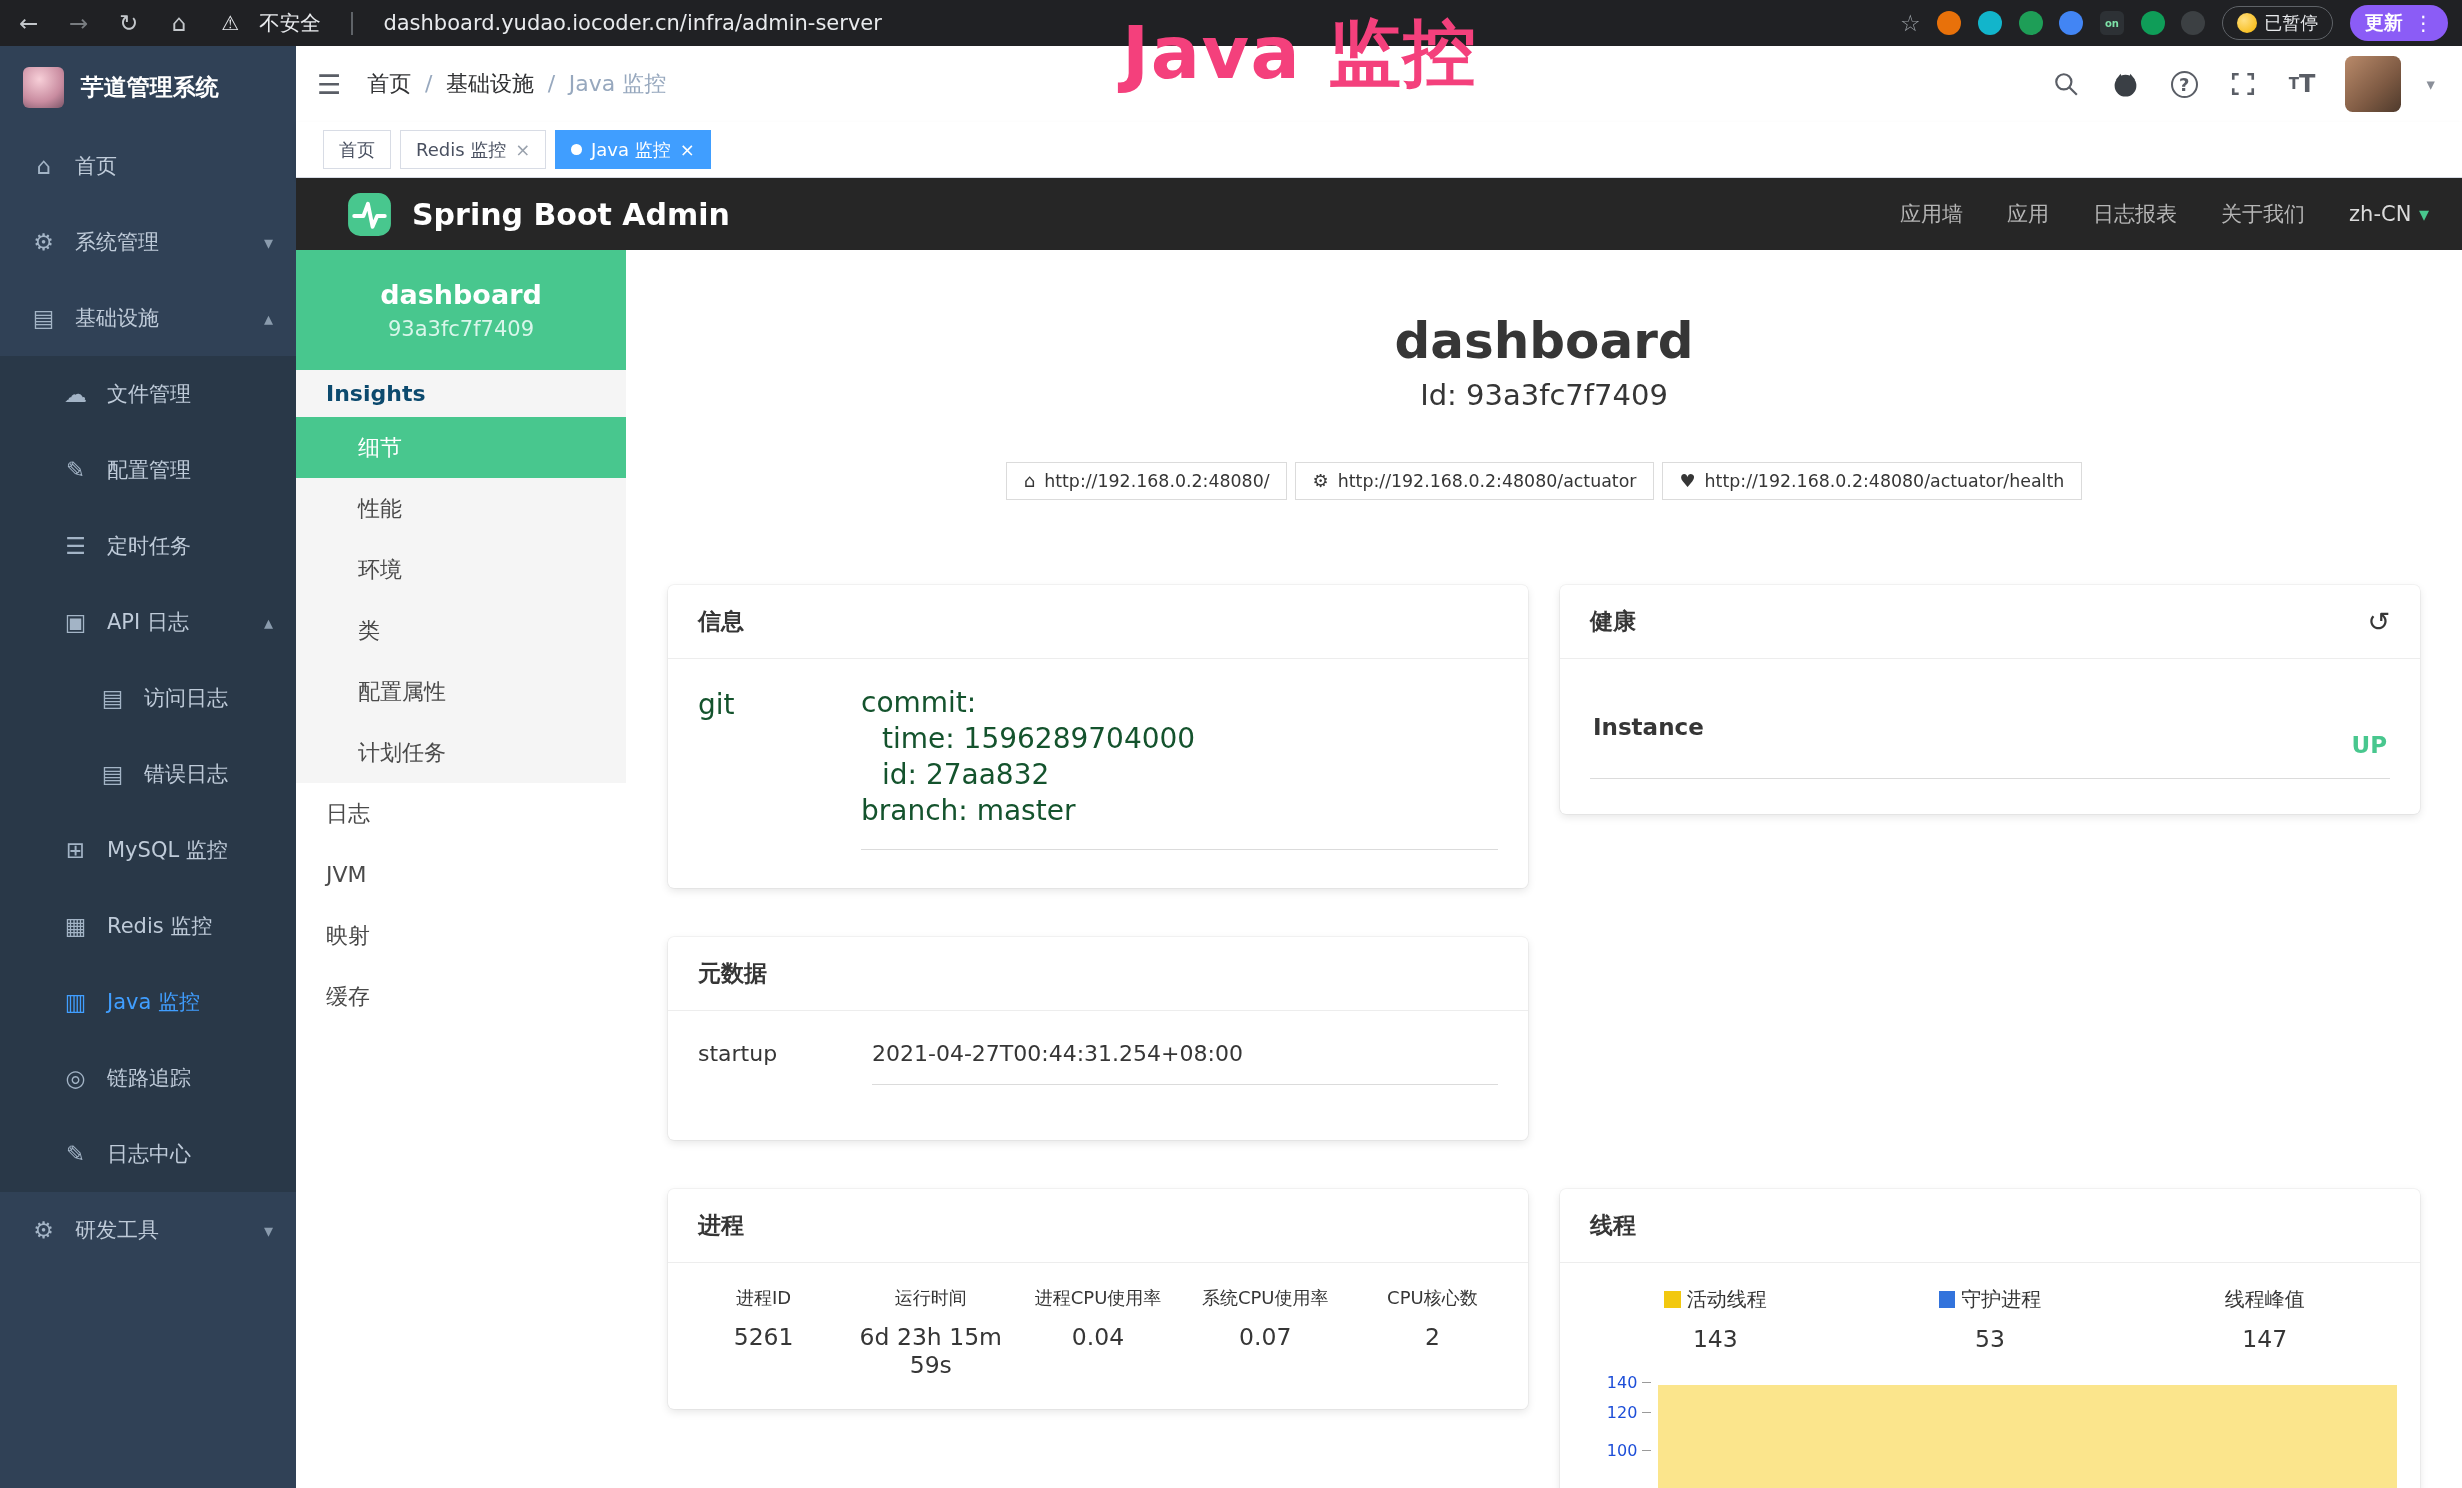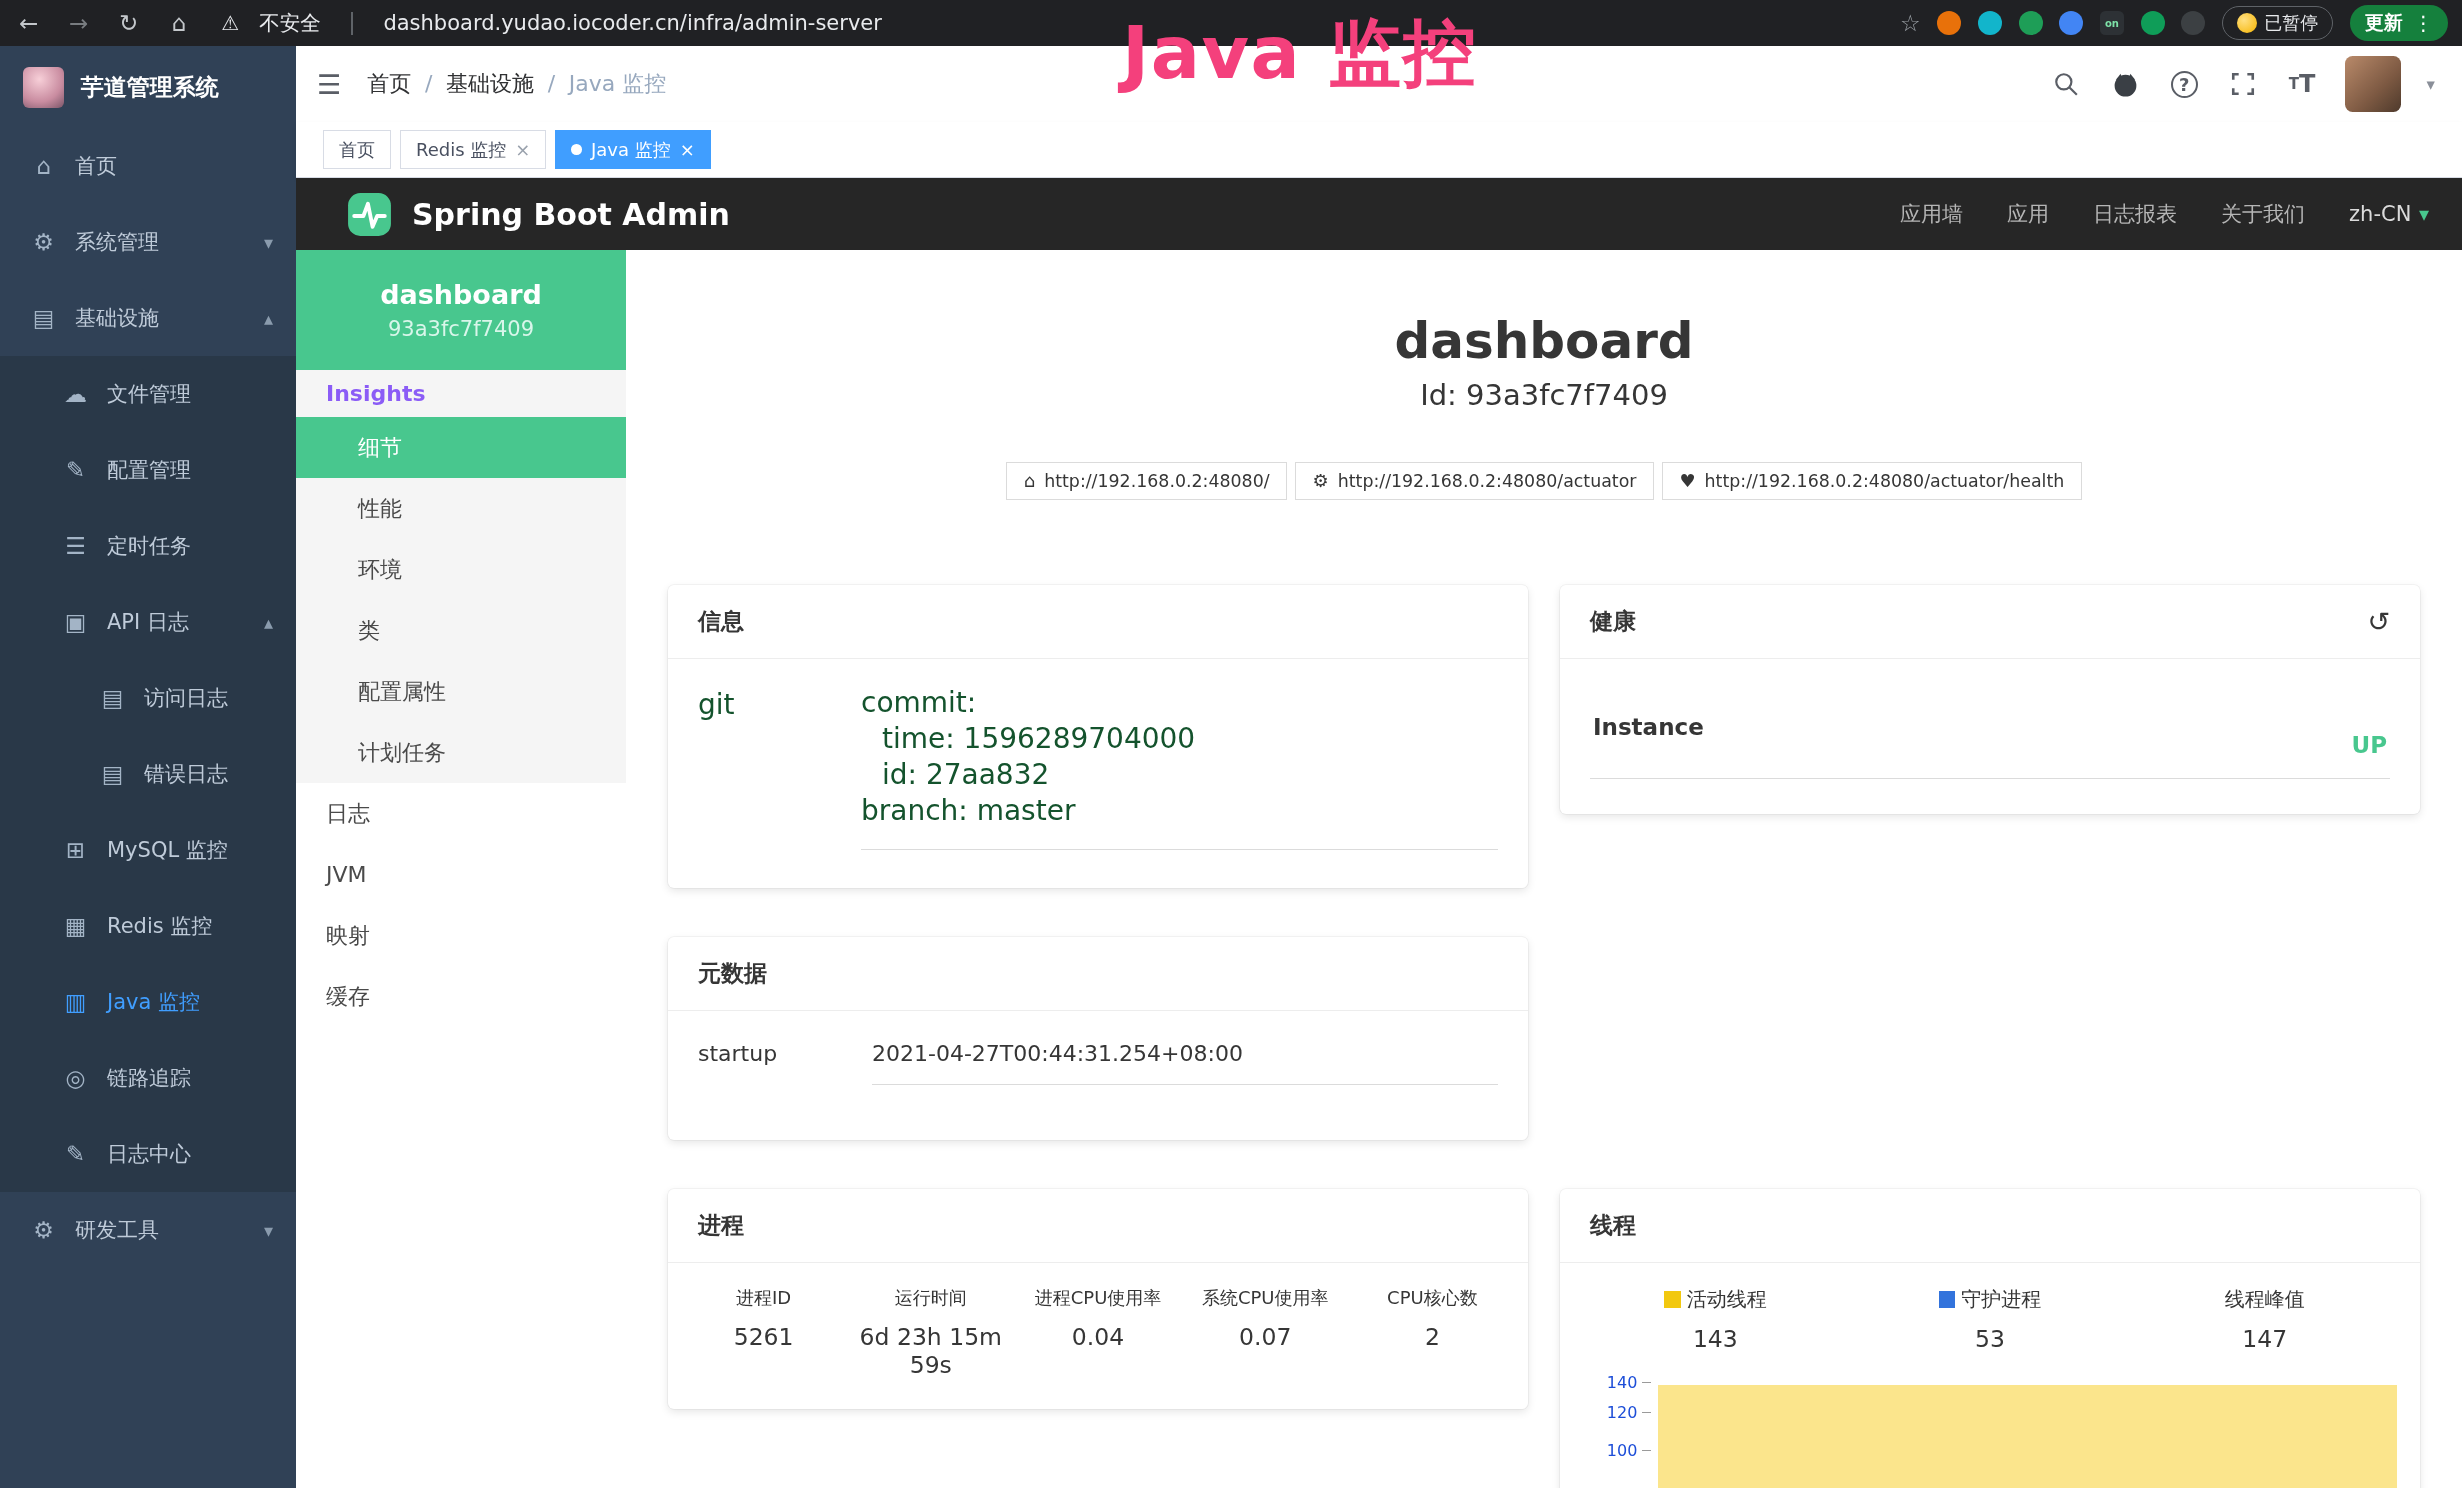--- a/index.html
+++ b/index.html
@@ -15,21 +15,21 @@
   .sec-label { color:#e8eaed; font-size:20.5px; }
   .chrome-div { width:1.5px; height:23px; background:#5f6368; margin:0 10.6px; }
   .url { color:#e8eaed; font-size:21px; white-space:nowrap; }
   .chrome-right { display:flex; align-items:center; gap:16.7px; }
   .star { color:#9aa0a6; font-size:23px; }
   .ext { width:24px; height:24px; border-radius:50%; display:inline-flex; align-items:center; justify-content:center; font-size:10.6px; }
   .ext.sq { border-radius:5.3px; }
   .on-text { color:#7ee2a8; font-size:10px; font-weight:bold; }
   .pill { display:flex; align-items:center; gap:7.6px; border:1.5px solid #5f6368; border-radius:21px; padding:3.8px 13.7px; color:#e8eaed; font-size:18px; }
   .emoji-dot { width:20px; height:20px; border-radius:50%; background:radial-gradient(circle at 35% 35%, #ffe082, #f5b300); }
-  .update-pill { display:flex; align-items:center; gap:10.6px; background:#15803d; border-radius:21px; padding:5.3px 15px; color:#fff; font-size:19px; font-weight:bold;text-align:center; }
+  .update-pill { display:flex; align-items:center; gap:10.6px; background:#8b5cf6; border-radius:21px; padding:5.3px 15px; color:#fff; font-size:19px; font-weight:bold;text-align:center; }
   .update-pill .dots { font-weight:normal; font-size:20px; }
 
   
   .app { display:flex; height:1443px; }
 
   
   .sidebar { width:296px; background:#304156; flex:none; color:#bfcbd9; overflow:hidden; }
   .logo-row { height:82px; display:flex; align-items:center; gap:16.7px; padding-left:23px; }
   .logo-img { width:41px; height:41px; border-radius:6px; background:radial-gradient(circle at 40% 30%, #f7cfd8, #c98ca0 60%, #7a5568); flex:none; }
   .logo-title { color:#fff; font-size:23px; font-weight:bold; }
@@ -77,21 +77,21 @@
   .sba-link { color:#b5b5b5; font-size:21px; cursor:pointer; }
   .sba-link.lang { color:#dbdbdb; display:inline-flex; align-items:center; gap:7.6px; }
   .lang-caret { color:#48c78e; font-size:20px; }
 
   .sba-body { flex:1; display:flex; min-height:0; background:#fff; }
   .sba-side { width:330px; flex:none; display:flex; flex-direction:column; }
   .inst-head { height:120px; background:#48c78e; color:#fff; display:flex; flex-direction:column; align-items:center; justify-content:center; gap:7.6px; }
   .inst-name { font-size:27px; font-weight:bold; }
   .inst-id { font-size:21px; color:#d9f6ea; }
   .insights-block { background:#f5f5f5; }
-  .section-label { height:47px; display:flex; align-items:center; padding-left:30px; font-size:22px; font-weight:bold; color:#8b5cf6; }
+  .section-label { height:47px; display:flex; align-items:center; padding-left:30px; font-size:22px; font-weight:bold; color:#0c4a6e; }
   .sba-item { height:61px; display:flex; align-items:center; padding-left:62px; font-size:22px; color:#4a4a4a; cursor:pointer; }
   .sba-item.top { padding-left:30px; }
   .sba-item.active { background:#48c78e; color:#fff; }
 
   .sba-main { flex:1; overflow:hidden; padding:0 42px; }
   .main-title { text-align:center; margin-top:62px; font-size:50px; font-weight:bold; color:#363636; }
   .main-sub { text-align:center; margin-top:7.6px; font-size:29px; color:#363636; }
   .chips { display:flex; justify-content:center; gap:7.6px; margin-top:50px; }
   .chip { display:inline-flex; align-items:center; gap:9px; border:1.5px solid #dbdbdb; background:#fff; padding:7.6px 16.7px; font-size:17.4px; color:#363636; cursor:pointer; }
   .chip .cicon { font-size:18px; color:#363636; }

